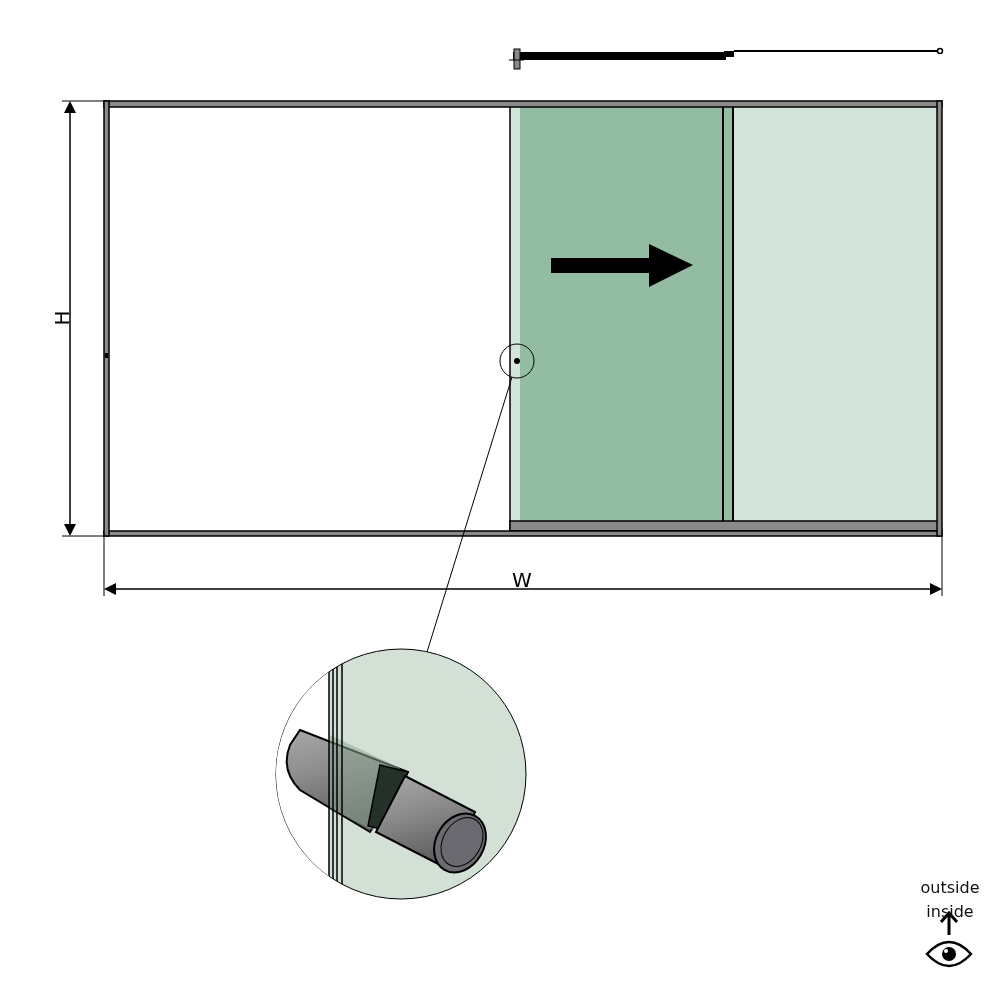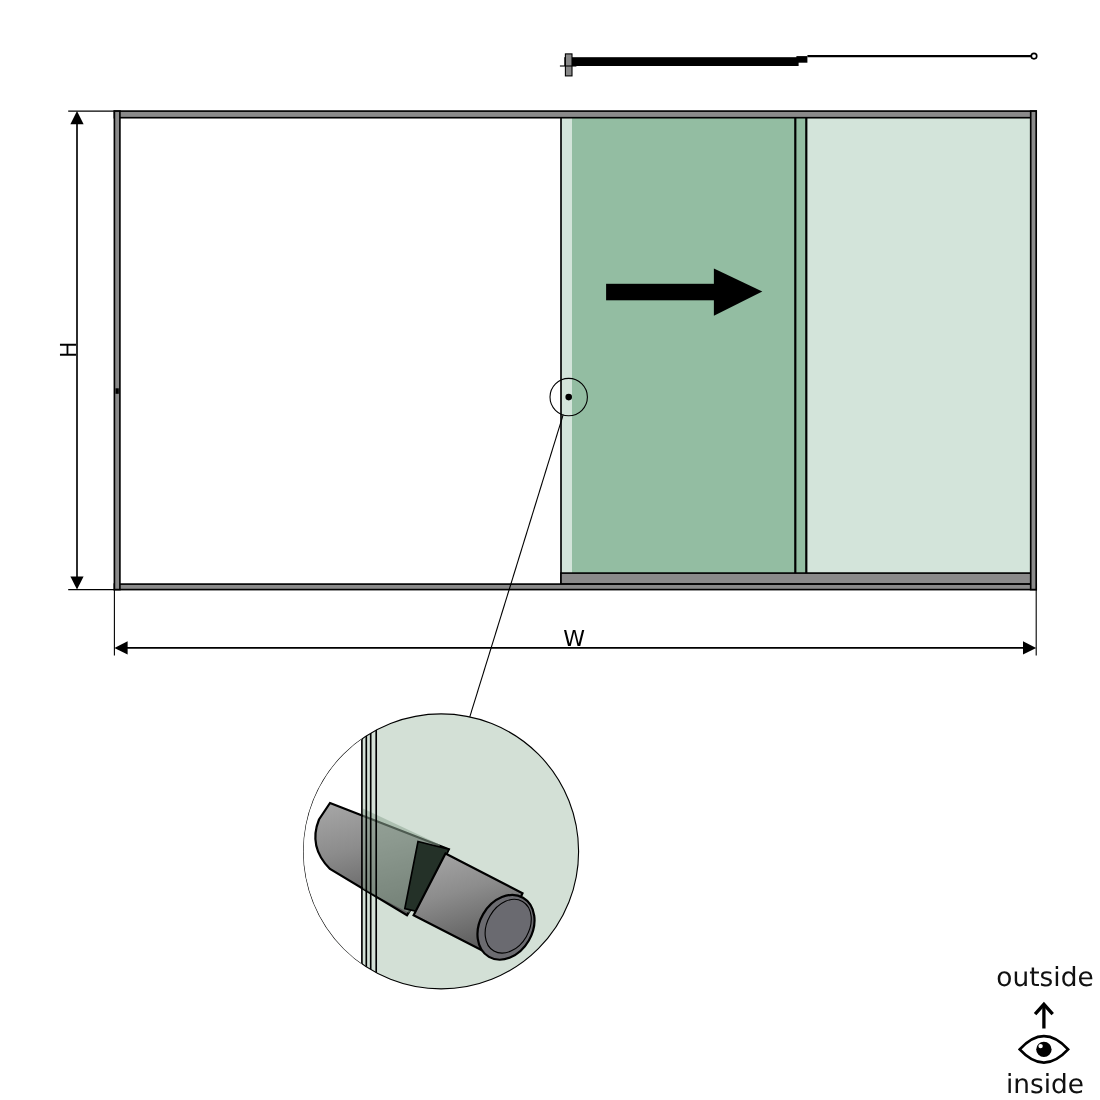--- a/index.html
+++ b/index.html
@@ -1,20 +1,20 @@
 <!DOCTYPE html>
 <html><head>
 <meta charset="utf-8">
 <style>
   html, body { margin:0; padding:0; background:#ffffff; }
   body { width:1000px; height:1000px; position:relative; overflow:hidden; font-family:"DejaVu Sans", sans-serif; }
   svg { position:absolute; left:0; top:0; }
   .lbl { font-family:"DejaVu Sans", sans-serif; }
   .legend { position:absolute; left:900px; top:876px; width:100px; text-align:center; color:#111; }
-  .legend .t { font-size:24px; line-height:24px; display:block; }
+  .legend .t { font-size:16px; line-height:24px; display:block; }
 </style>
 </head>
 <body>
 
 <svg width="1000" height="1000" viewBox="0 0 1000 1000">
 
   <g>
     <rect x="513" y="52" width="213" height="8" fill="#000"></rect>
     <rect x="724" y="51" width="10" height="6" fill="#000"></rect>
     <line x1="734" y1="51" x2="940" y2="51" stroke="#000" stroke-width="2"></line>
@@ -104,14 +104,14 @@
     <line x1="949" y1="935" x2="949" y2="914" stroke="#000" stroke-width="3"></line>
     <polyline points="941,922 949,913 957,922" fill="none" stroke="#000" stroke-width="3"></polyline>
     <path d="M927,954 Q949,930 971,954 Q949,978 927,954 Z" fill="none" stroke="#000" stroke-width="2.5"></path>
     <circle cx="949" cy="954" r="7" fill="#000"></circle>
     <circle cx="946" cy="951" r="2" fill="#fff"></circle>
   </g>
 </svg>
 
 <div class="legend">
   <span class="t">outside</span>
-  <span class="t" style="margin-top:74px">inside</span>
+  <span class="t" style="">inside</span>
 </div>
 
 </body></html>

